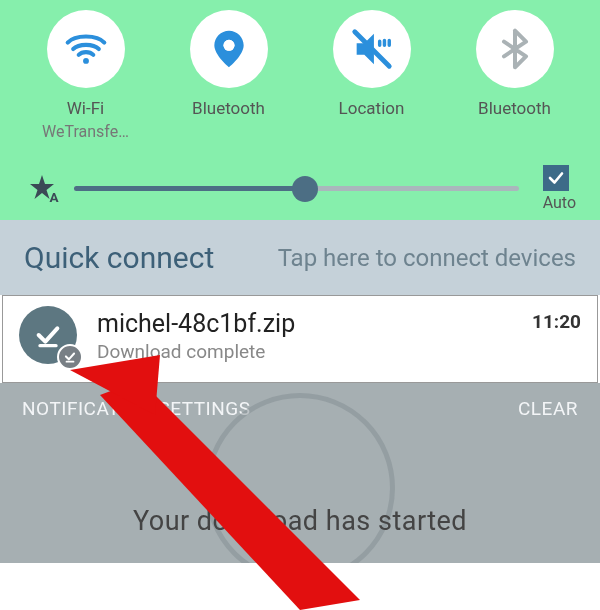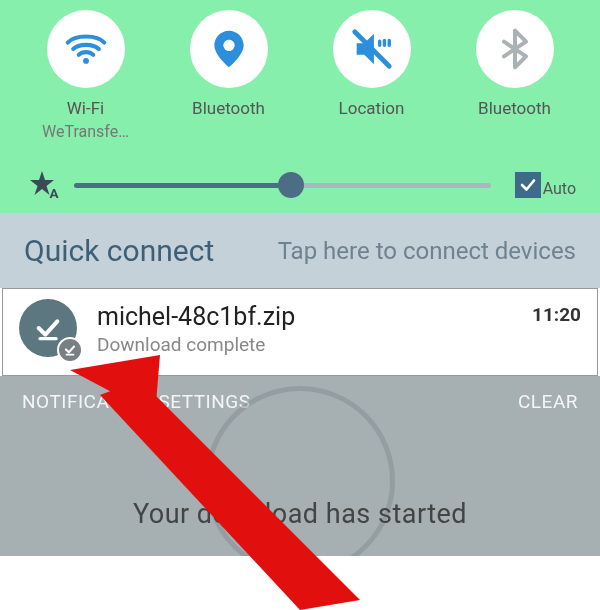--- a/index.html
+++ b/index.html
@@ -51,22 +51,22 @@
     margin-top: -6px;
   }
   .brightness-row {
     display: flex;
     align-items: center;
     padding: 24px 14px 0;
     gap: 14px;
   }
   .auto-col {
     display: flex;
-    flex-direction: row;
-    align-items: flex-end;
+    flex-direction: column;
+    align-items: flex-start;
     gap: 2px;
     margin-left: 10px;
   }
   .checkbox {
     width: 26px;
     height: 26px;
     background: #3d6b88;
     display: flex;
     align-items: center;
     justify-content: center;

